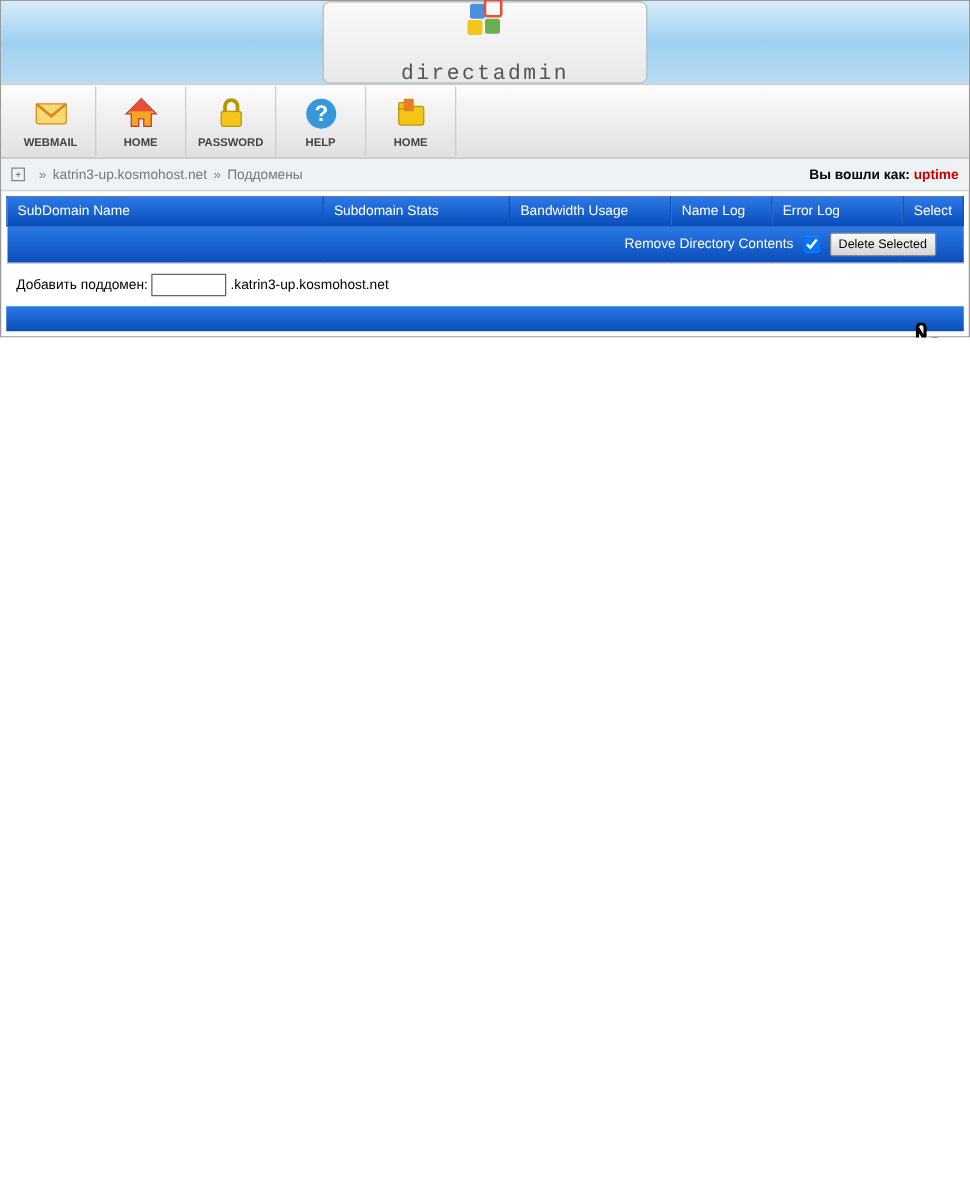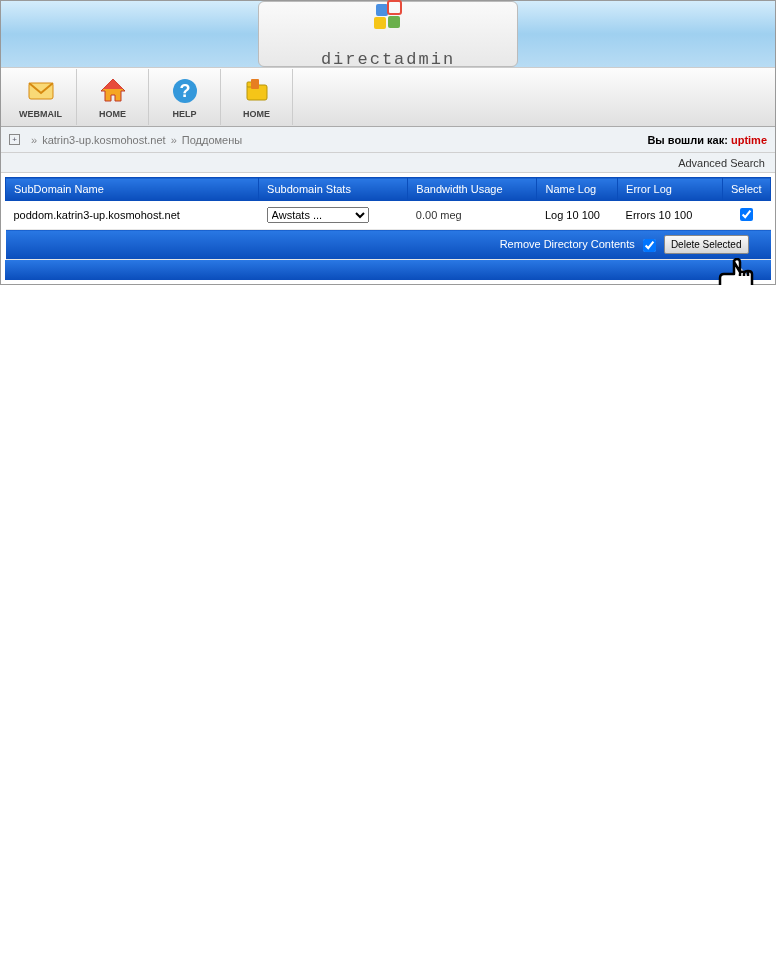--- a/index.html
+++ b/index.html
@@ -74,20 +74,29 @@
             <svg width="32" height="32" viewBox="0 0 32 32">
               <polygon points="16,4 28,16 24,16 24,26 18,26 18,20 14,20 14,26 8,26 8,16 4,16" fill="#f5a623" stroke="#c0392b" stroke-width="1"></polygon>
               <polygon points="16,4 6,14 26,14" fill="#e74c3c"></polygon>
             </svg>
           </span>
     <span class="nav-label">HOME</span>
   </div>
   <div class="nav-item">
     <span class="nav-icon">
             <svg width="32" height="32" viewBox="0 0 32 32">
+              <rect x="8" y="14" width="16" height="12" fill="#f5c518" stroke="#b7950b" rx="2"></rect>
+              <path d="M11 14 v-4 a5 5 0 0 1 10 0 v4" fill="none" stroke="#b7950b" stroke-width="3"></path>
+            </svg>
+          </span>
+    <span class="nav-label">PASSWORD</span>
+  </div>
+  <div class="nav-item">
+    <span class="nav-icon">
+            <svg width="32" height="32" viewBox="0 0 32 32">
               <circle cx="16" cy="16" r="12" fill="#3498db"></circle>
               <text x="16" y="22" font-size="18" text-anchor="middle" fill="#fff" font-weight="bold">?</text>
             </svg>
           </span>
     <span class="nav-label">HELP</span>
   </div>
   <div class="nav-item">
     <span class="nav-icon">
             <svg width="32" height="32" viewBox="0 0 32 32">
               <rect x="6" y="10" width="20" height="15" fill="#f5c518" stroke="#b7950b" rx="2"></rect>
@@ -105,59 +114,49 @@
   <span class="sep">»</span>
   <a>katrin3-up.kosmohost.net</a>
   <span class="sep">»</span>
   <a>Поддомены</a>
   <span class="login-as">
     <span>Вы вошли как:</span>
     <span class="login-user">uptime</span>
   </span>
 </div>
 
-<div class="adv-row">
-  <a>Advanced Search</a>
-</div>
 
 <div class="content">
 <table class="grid">
   <thead>
     <tr>
       <th style="width:251px">SubDomain Name</th>
       <th style="width:148px">Subdomain Stats</th>
       <th style="width:128px">Bandwidth Usage</th>
       <th style="width:80px">Name Log</th>
       <th style="width:104px">Error Log</th>
       <th style="width:46px">Select</th>
     </tr>
   </thead>
   <tbody>
-    <tr>
-      <td><a>poddom.katrin3-up.kosmohost.net</a></td>
-      <td>
-        <select class="stats">
-          <option>Awstats ...</option>
-        </select>
-      </td>
-      <td>0.00 meg</td>
-      <td><a>Log 10 100</a></td>
-      <td><a>Errors 10 100</a></td>
-      <td class="select-col"><input type="checkbox" checked="" style=""></td>
-    </tr>
     <tr class="action-row">
       <td colspan="6">
         <span>Remove Directory Contents</span>
         <input type="checkbox" checked="" style="">
         <button>Delete Selected</button>
       </td>
     </tr>
   </tbody>
 </table>
 
+<div class="add-form">
+  <span>Добавить поддомен:</span>
+  <input type="text" style="">
+  <span>.katrin3-up.kosmohost.net</span>
+</div>
 
 <div class="blue-bar"></div>
 </div>
 
 </div>
 
 <div class="cursor-overlay">
 <svg viewBox="0 0 46 56">
         <g fill="#fff" stroke="#000" stroke-width="2.5" stroke-linejoin="round">
           <path d="M22 2 L22 16 L12 16 Q8 16 8 20 L8 35 Q8 44 18 44 L30 44 Q40 44 40 34 L40 16 Q40 13 36 13 L36 18 M36 13 Q32 13 32 16 L32 18 M32 14 Q28 13 28 16 L28 18 M28 14 L28 4 Q28 1 25 1 Q22 1 22 4 Z"></path>

